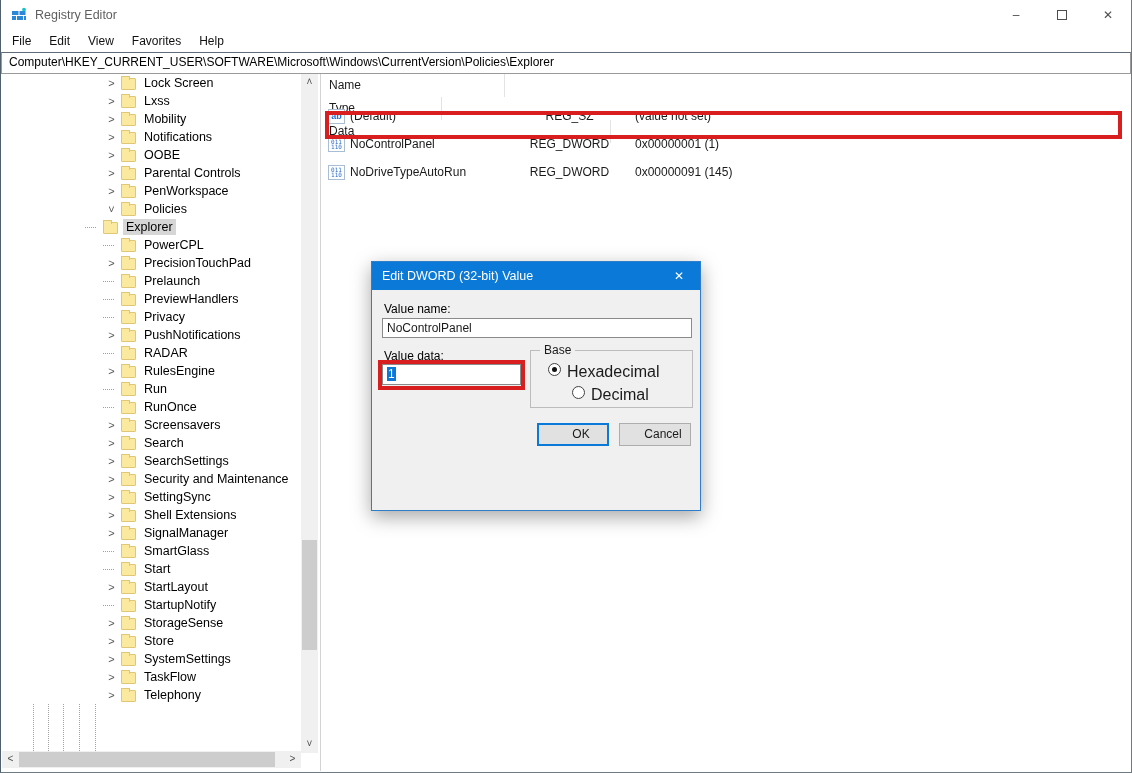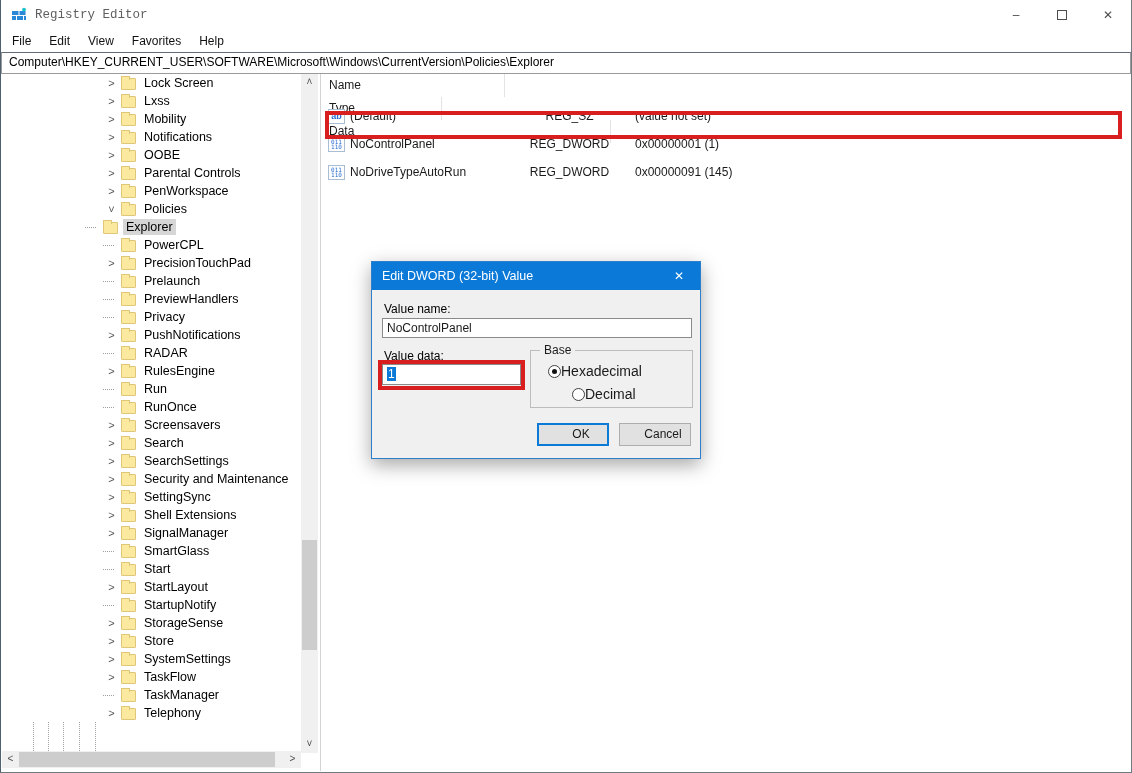--- a/index.html
+++ b/index.html
@@ -5,21 +5,21 @@
   * { margin:0; padding:0; box-sizing:border-box; }
   html,body { background:#808080; }
   .window {
     position:relative; width:1132px; height:773px; background:#fff;
     font-family:"Liberation Sans", sans-serif; color:#1a1a1a; overflow:hidden;
     border-left:1px solid #50606e; border-right:1px solid #6f7b82; border-bottom:1px solid #6f7b82;
   }
   
   .titlebar { position:relative; height:30px; background:#fff; display:flex; align-items:center; }
   .app-icon { width:16px; height:16px; margin:0 8px 0 10px; flex:none; }
-  .title-text { font-size:12.5px; color:#5f5f5f;font-family:Liberation Mono, monospace; }
+  .title-text { font-size:12.5px; color:#5f5f5f; }
   .win-controls { position:absolute; right:0; top:0; height:30px; display:flex; }
   .win-btn { width:46px; height:30px; display:flex; align-items:center; justify-content:center; color:#4d4d4d; font-size:12px; }
   .max-box { width:10px; height:10px; border:1px solid #4d4d4d; display:inline-block; }
   
   .menubar { height:22px; display:flex; align-items:center; padding-left:2px; background:#fff; }
   .menu-item { font-size:12px; padding:2px 9px; color:#111; }
   
   .addressbar {
     height:22px; border:1px solid #9a9a9a; border-top:1px solid #5f6b76;
     font-size:12px; line-height:19px; padding-left:7px; background:#fff; color:#000;
@@ -69,32 +69,32 @@
     display:flex; flex-direction:column; align-items:center; justify-content:center; overflow:hidden;
   }
   .regicon.ab { color:#2a6cd0; font-weight:bold; font-size:9px; line-height:1; }
   .regicon .binline { color:#2a6cd0; font-size:6px; line-height:5px; font-family:"DejaVu Sans Mono", monospace; }
   .row-annotation {
     position:absolute; left:4px; top:37px; width:797px; height:28px;
     border:4px solid #d81e1e; pointer-events:none;
   }
   
   .dialog {
-    position:absolute; left:370px; top:261px; width:330px; height:198px;
+    position:absolute; left:370px; top:261px; width:330px; height:250px;
     background:#f0f0f0; border:1px solid #2e7ec9; box-shadow:0 6px 18px rgba(0,0,0,.35); z-index:10;
   }
   .dlg-title { height:28px; background:#0b79d7; color:#fff; font-size:12.5px; line-height:28px; padding-left:10px; }
   .dlg-close { position:absolute; right:0; top:0; width:42px; height:28px; text-align:center; line-height:28px; color:#fff; font-size:12px; }
   .dlg-label { position:absolute; font-size:12px; color:#000; }
   .dlg-input { position:absolute; background:#fff; border:1px solid #8a8a8a; font-size:12px; line-height:19px; padding-left:4px; overflow:hidden; white-space:nowrap; }
   .sel-text { background:#0b79d7; color:#fff; padding:0 1px; }
   .input-annotation { position:absolute; left:6px; top:98px; width:147px; height:30px; border:4px solid #d81e1e; pointer-events:none; }
   .groupbox { position:absolute; left:158px; top:88px; width:163px; height:58px; border:1px solid #bcbcbc; }
   .groupbox-label { position:absolute; top:-8px; left:9px; background:#f0f0f0; padding:0 4px; font-size:12px; }
-  .radio-row { position:absolute; display:flex; align-items:center; font-size:14px; }
+  .radio-row { position:absolute; display:flex; gap:6px; font-size:16px; }
   .radio { width:13px; height:13px; border:1px solid #424242; border-radius:50%; background:#fff; position:relative; flex:none; }
   .radio.checked::after { content:""; position:absolute; inset:3px; border-radius:50%; background:#121212; }
   .dlg-btn { position:absolute; width:72px; height:23px; background:#e1e1e1; border:1px solid #adadad; font-size:12px; text-align:center; line-height:21px; top:161px;padding-left:16px; }
   .dlg-btn.default { border:2px solid #0b79d7; line-height:19px; }
 </style>
 </head>
 <body>
 
 <div class="window">
 
@@ -304,25 +304,20 @@
           </div>
           <div class="tree-item">
             <span class="tw">˃</span>
             <span class="folder"></span>
             <span class="tlabel">SystemSettings</span>
           </div>
           <div class="tree-item">
             <span class="tw">˃</span>
             <span class="folder"></span>
             <span class="tlabel">TaskFlow</span>
-          </div>
-          <div class="tree-item">
-            <span class="tw leafdots"></span>
-            <span class="folder"></span>
-            <span class="tlabel">TaskManager</span>
           </div>
           <div class="tree-item">
             <span class="tw">˃</span>
             <span class="folder"></span>
             <span class="tlabel">Telephony</span>
           </div>
         </div>
 
       <div class="vscroll">
         <div class="sb-arrow up">˄</div>

